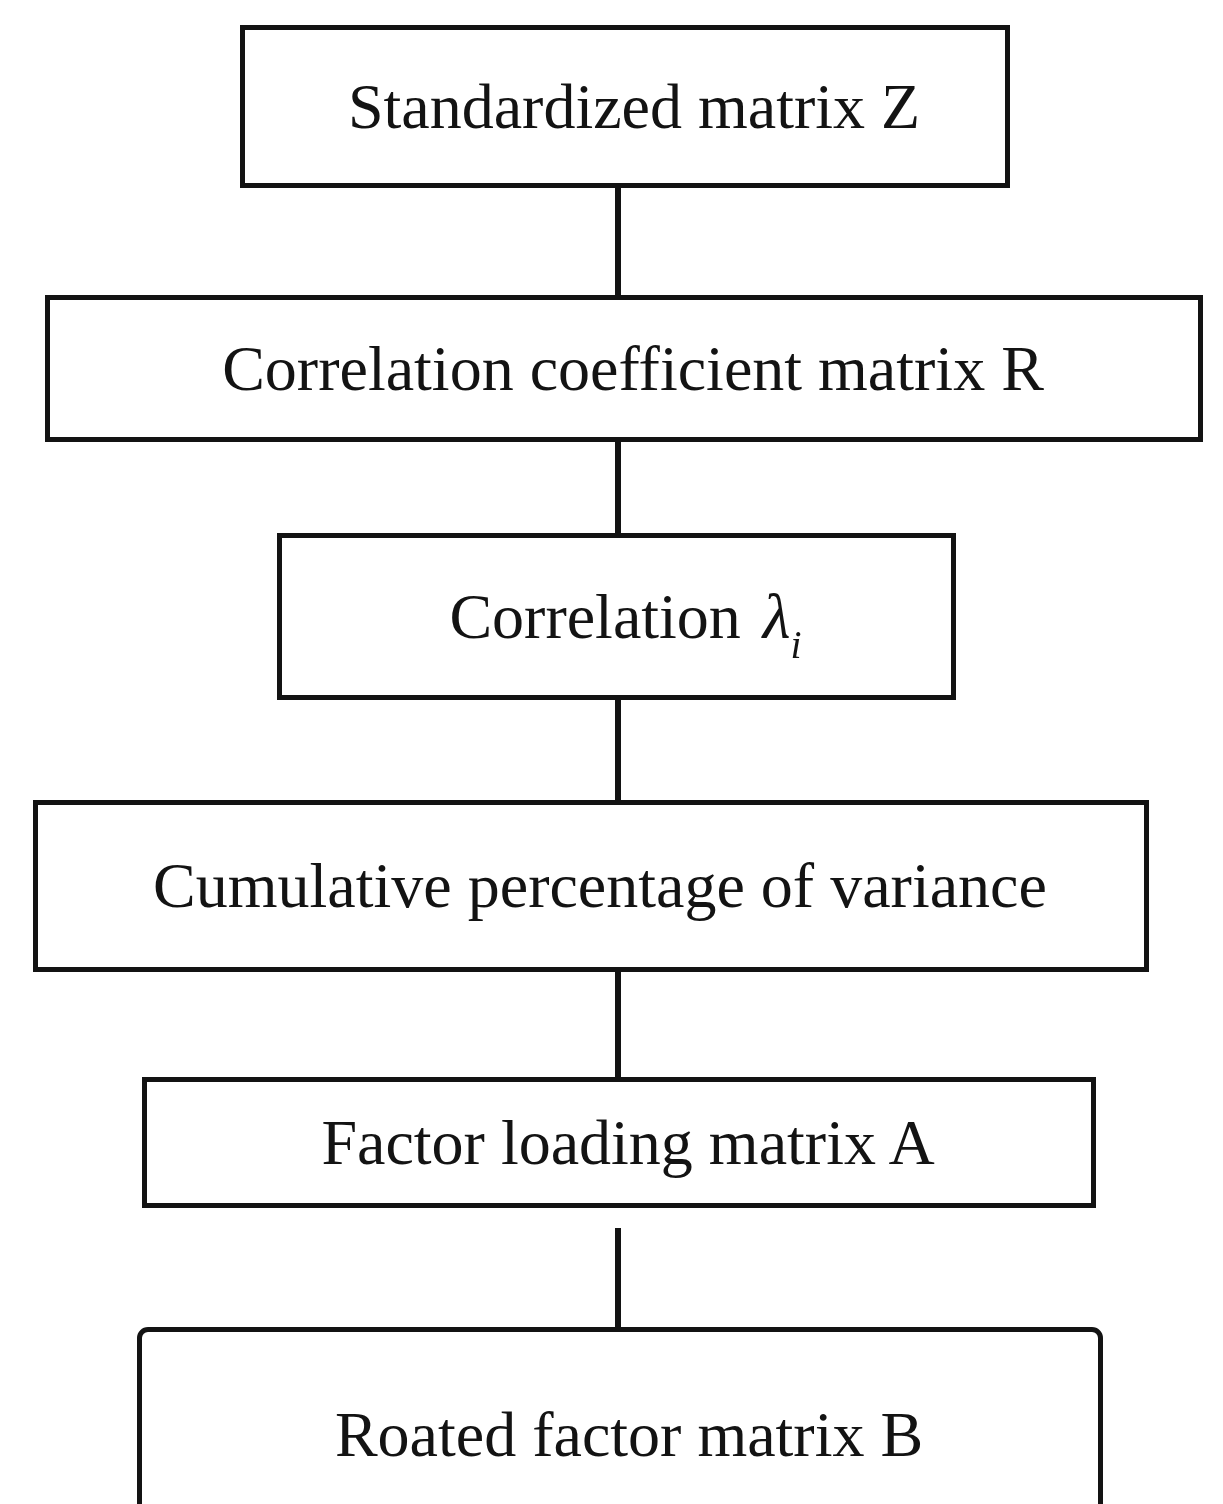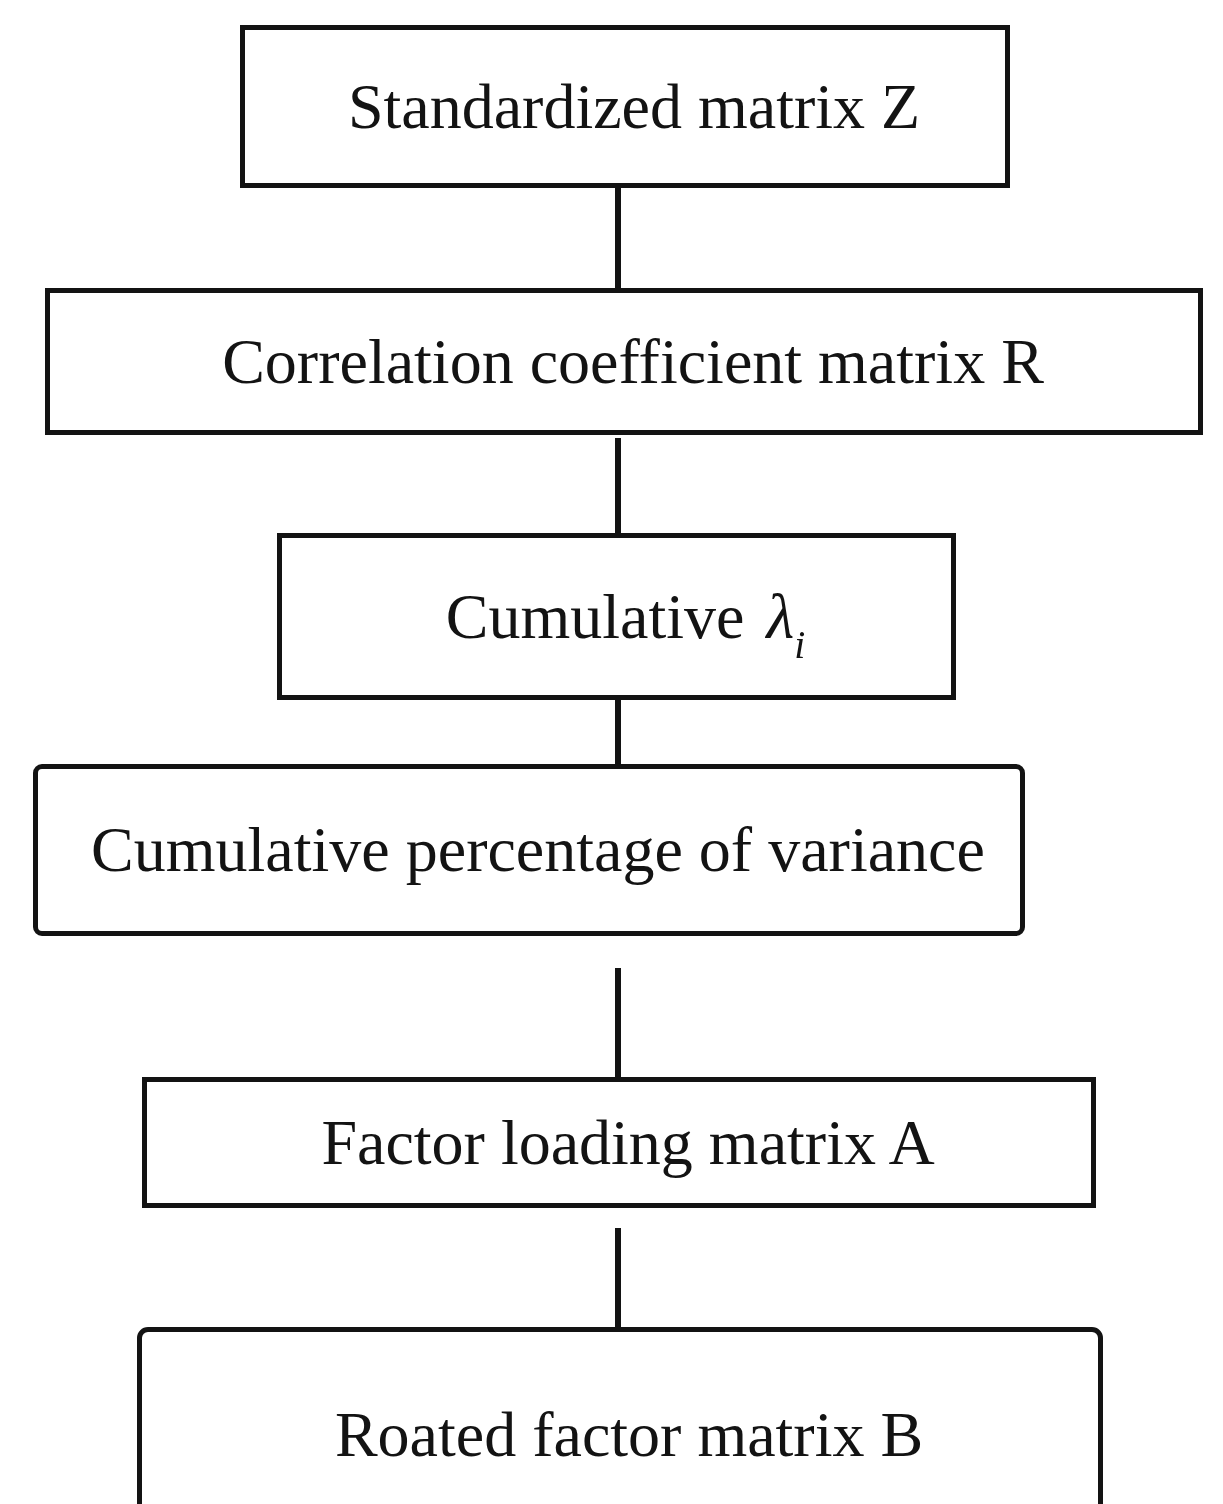--- a/index.html
+++ b/index.html
@@ -32,23 +32,23 @@
   }
   .connector {
     position: absolute;
     left: 615px;
     width: 6px;
     background: #131313;
     z-index: 1;
   }
   
   .n1 { left: 240px; top: 25px;   width: 770px;  height: 163px; }
-  .n2 { left: 45px;  top: 288px;  width: 1158px; height: 147px; }
+  .n2 { left: 45px;  top: 295px;  width: 1158px; height: 147px; }
   .n3 { left: 277px; top: 533px;  width: 679px;  height: 167px; }
-  .n4 { left: 33px;  top: 764px;  width: 992px; height: 172px; border-radius: 9px; }
+  .n4 { left: 33px;  top: 800px;  width: 1116px; height: 172px; }
   .n5 { left: 142px; top: 1077px; width: 954px;  height: 131px; }
   .n6 { left: 137px; top: 1327px; width: 966px;  height: 216px; border-radius: 11px; }
   
   .c1 { top: 184px;  height: 115px; }
   .c2 { top: 438px;  height: 99px;  }
   .c3 { top: 696px;  height: 108px; }
   .c4 { top: 968px;  height: 113px; }
   .c5 { top: 1228px; height: 103px; }
   .math-symbol {
     font-style: italic;
@@ -73,21 +73,21 @@
 
   <div class="connector c1"></div>
 
   <div class="node n2">
     <span class="node-label">Correlation coefficient matrix R</span>
   </div>
 
   <div class="connector c2"></div>
 
   <div class="node n3">
-    <span class="node-label"><span>Cumulative </span><span class="math-symbol">λ</span><sub class="math-sub">i</sub></span>
+    <span class="node-label"><span>Correlation </span><span class="math-symbol">λ</span><sub class="math-sub">i</sub></span>
   </div>
 
   <div class="connector c3"></div>
 
   <div class="node n4">
     <span class="node-label">Cumulative percentage of variance</span>
   </div>
 
   <div class="connector c4"></div>
 

